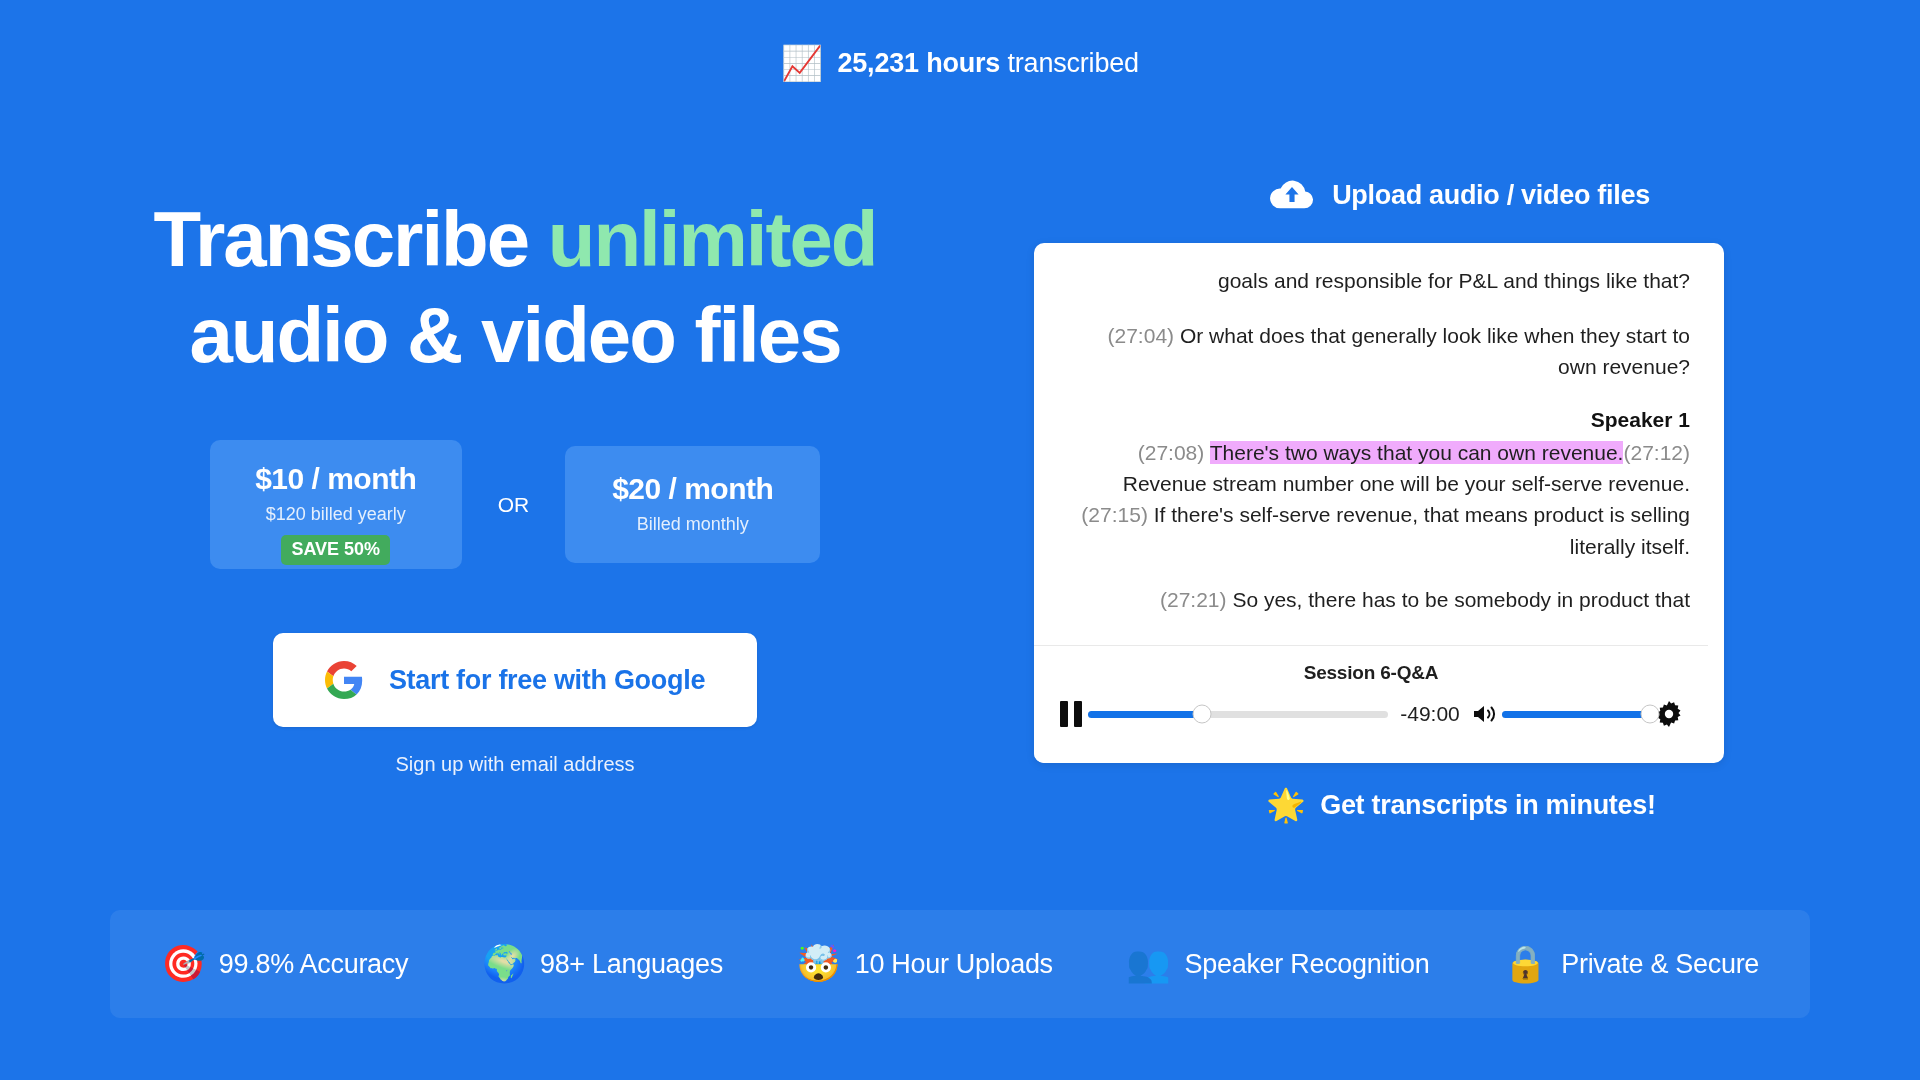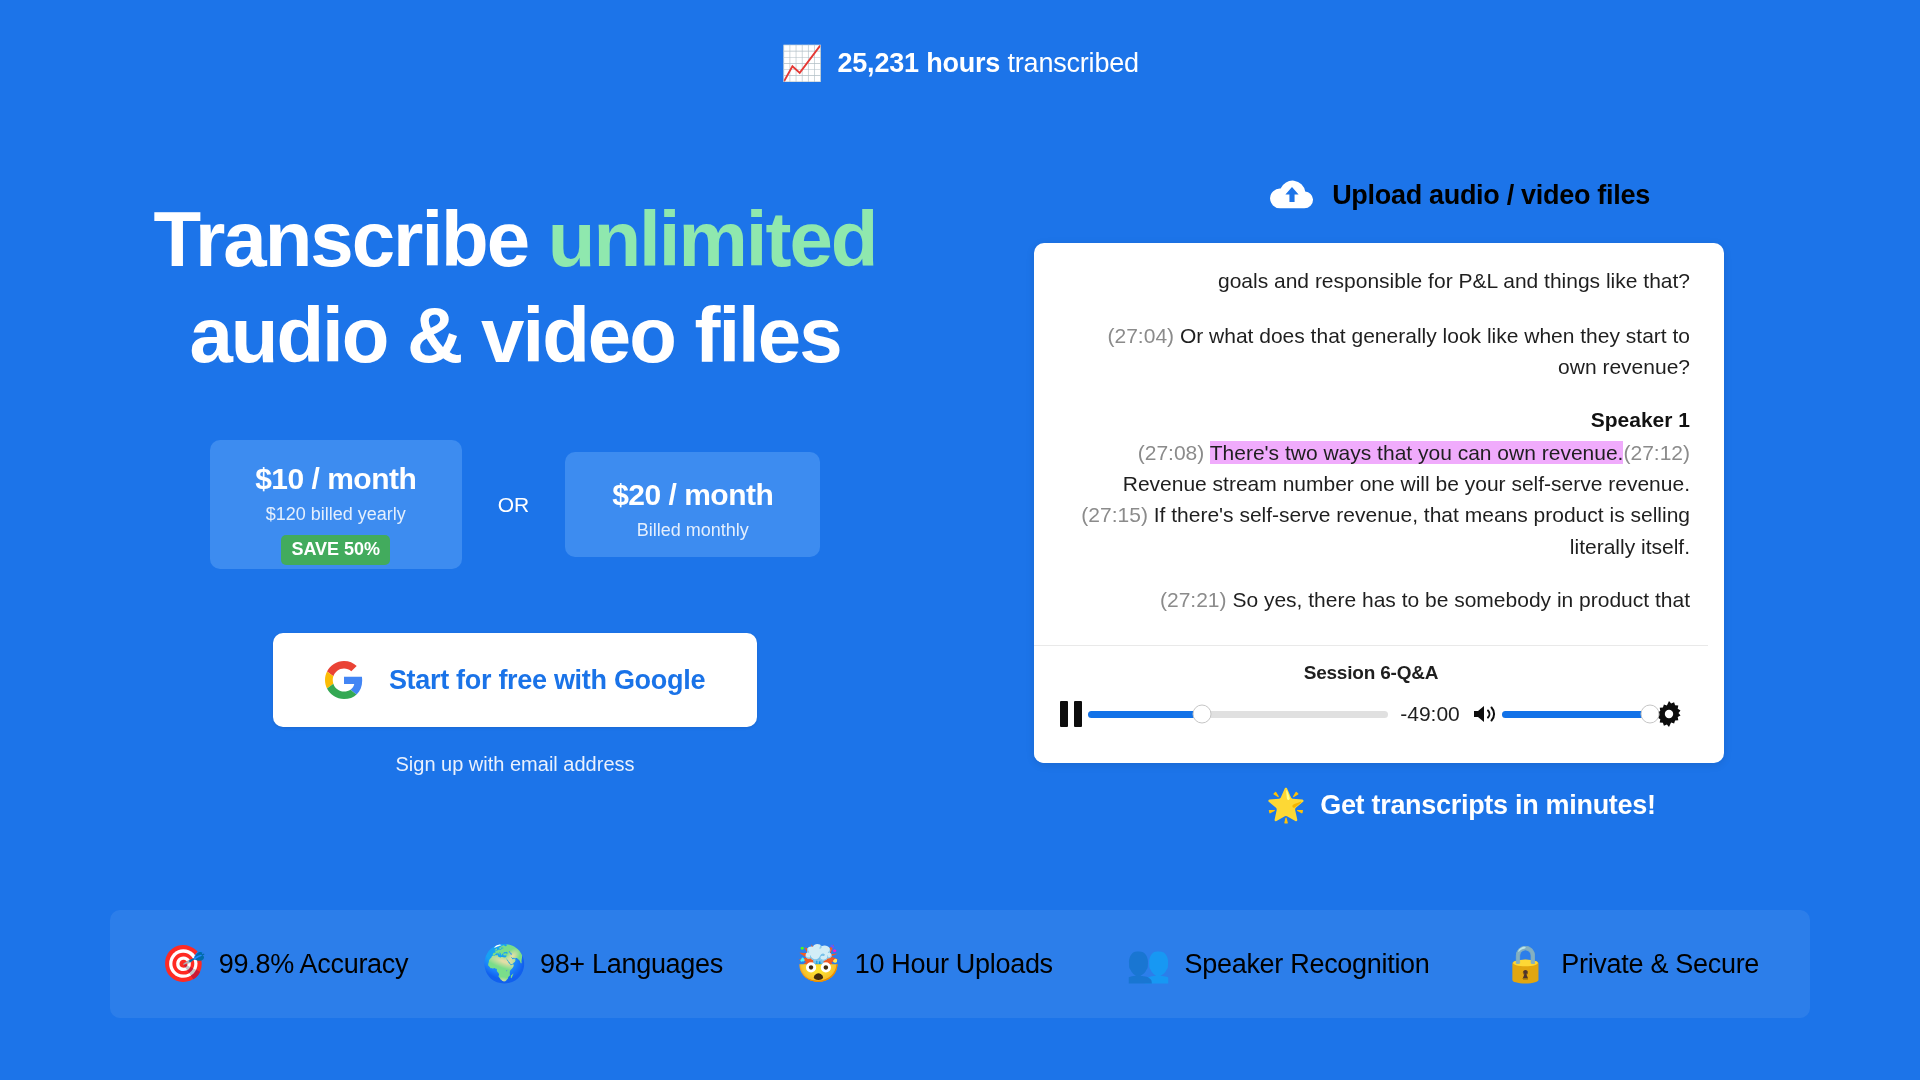--- a/index.html
+++ b/index.html
@@ -64,21 +64,21 @@
     border-radius: 10px;
     text-align: center;
     color: #fff;
   }
   .price-card.yearly {
     width: 252px;
     padding: 22px 0 4px;
   }
   .price-card.monthly {
     width: 255px;
-    padding: 26px 0 16px;
+    padding: 26px 0 28px;
   }
   .price-amount {
     font-size: 30px;
     font-weight: 700;
     letter-spacing: -0.5px;
   }
   .price-sub {
     margin-top: 8px;
     font-size: 18px;
     font-weight: 400;
@@ -138,21 +138,21 @@
   }
   .upload-row {
     display: flex;
     align-items: center;
     justify-content: center;
     gap: 18px;
     margin-left: -30px;
   }
   .upload-cloud { width: 44px; height: 34px; }
   .upload-label {
-    color: #000000;
+    color: #ffffff;
     font-size: 27px;
     font-weight: 700;
     letter-spacing: -0.3px;
   }
 
   .transcript-card {
     margin-top: 31px;
     margin-left: 4px;
     width: 690px;
     height: 520px;
@@ -279,21 +279,21 @@
     justify-content: space-around;
     padding: 0 14px;
   }
   .feature {
     display: flex;
     align-items: center;
     gap: 13px;
   }
   .feature-emoji { font-size: 36px; line-height: 1; }
   .feature-label {
-    color: #000000;
+    color: #ffffff;
     font-size: 27px;
     letter-spacing: -0.3px;
   }
 </style>
 </head>
 <body>
 
 <div class="page">
 
   <div class="stat-bar">

